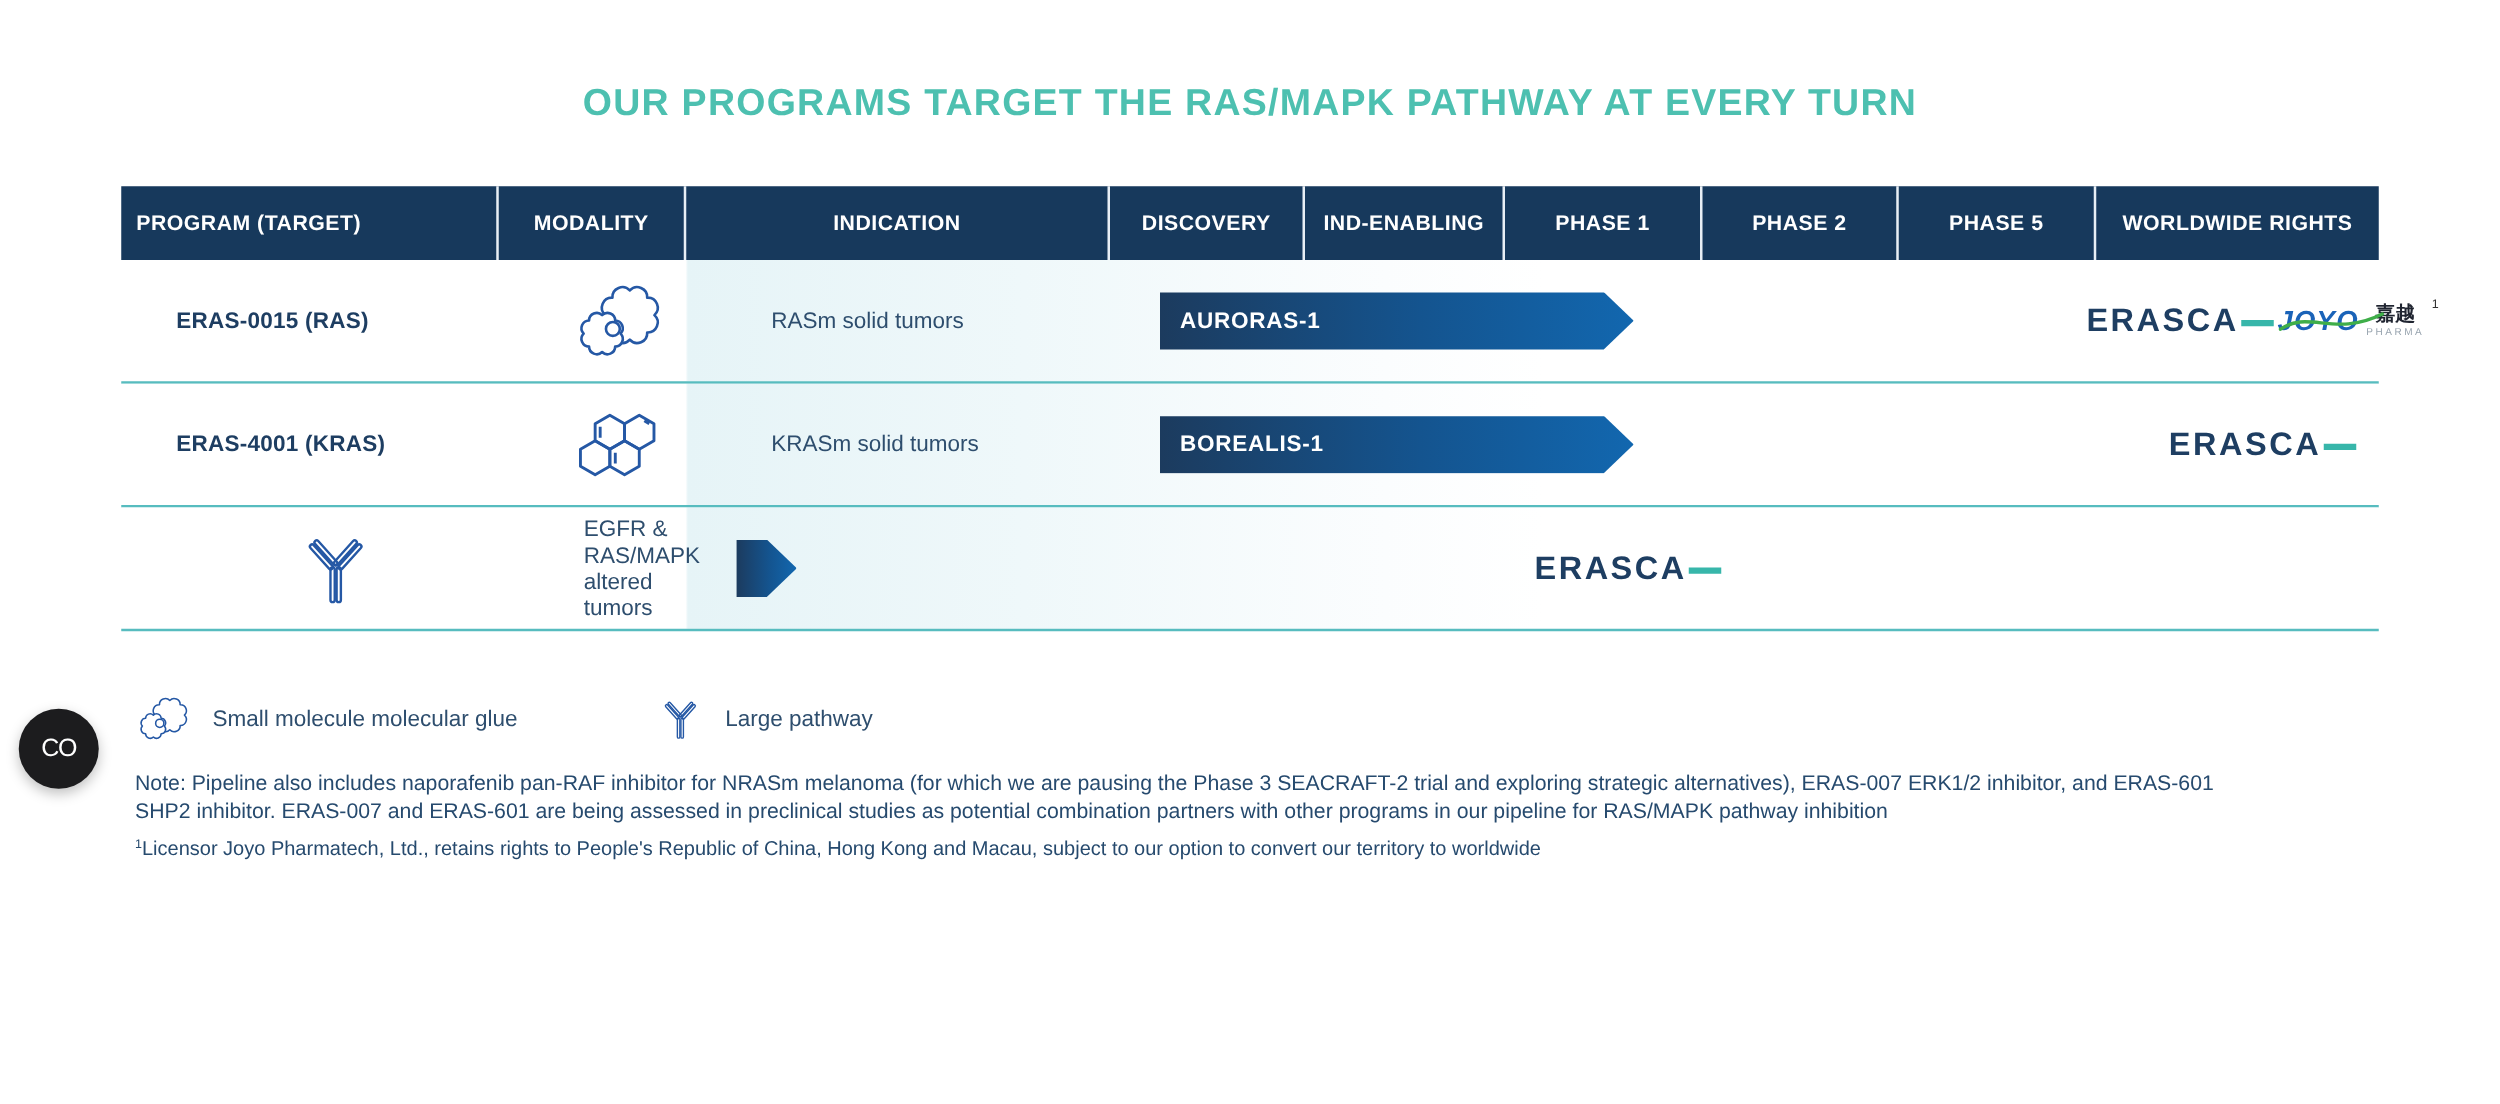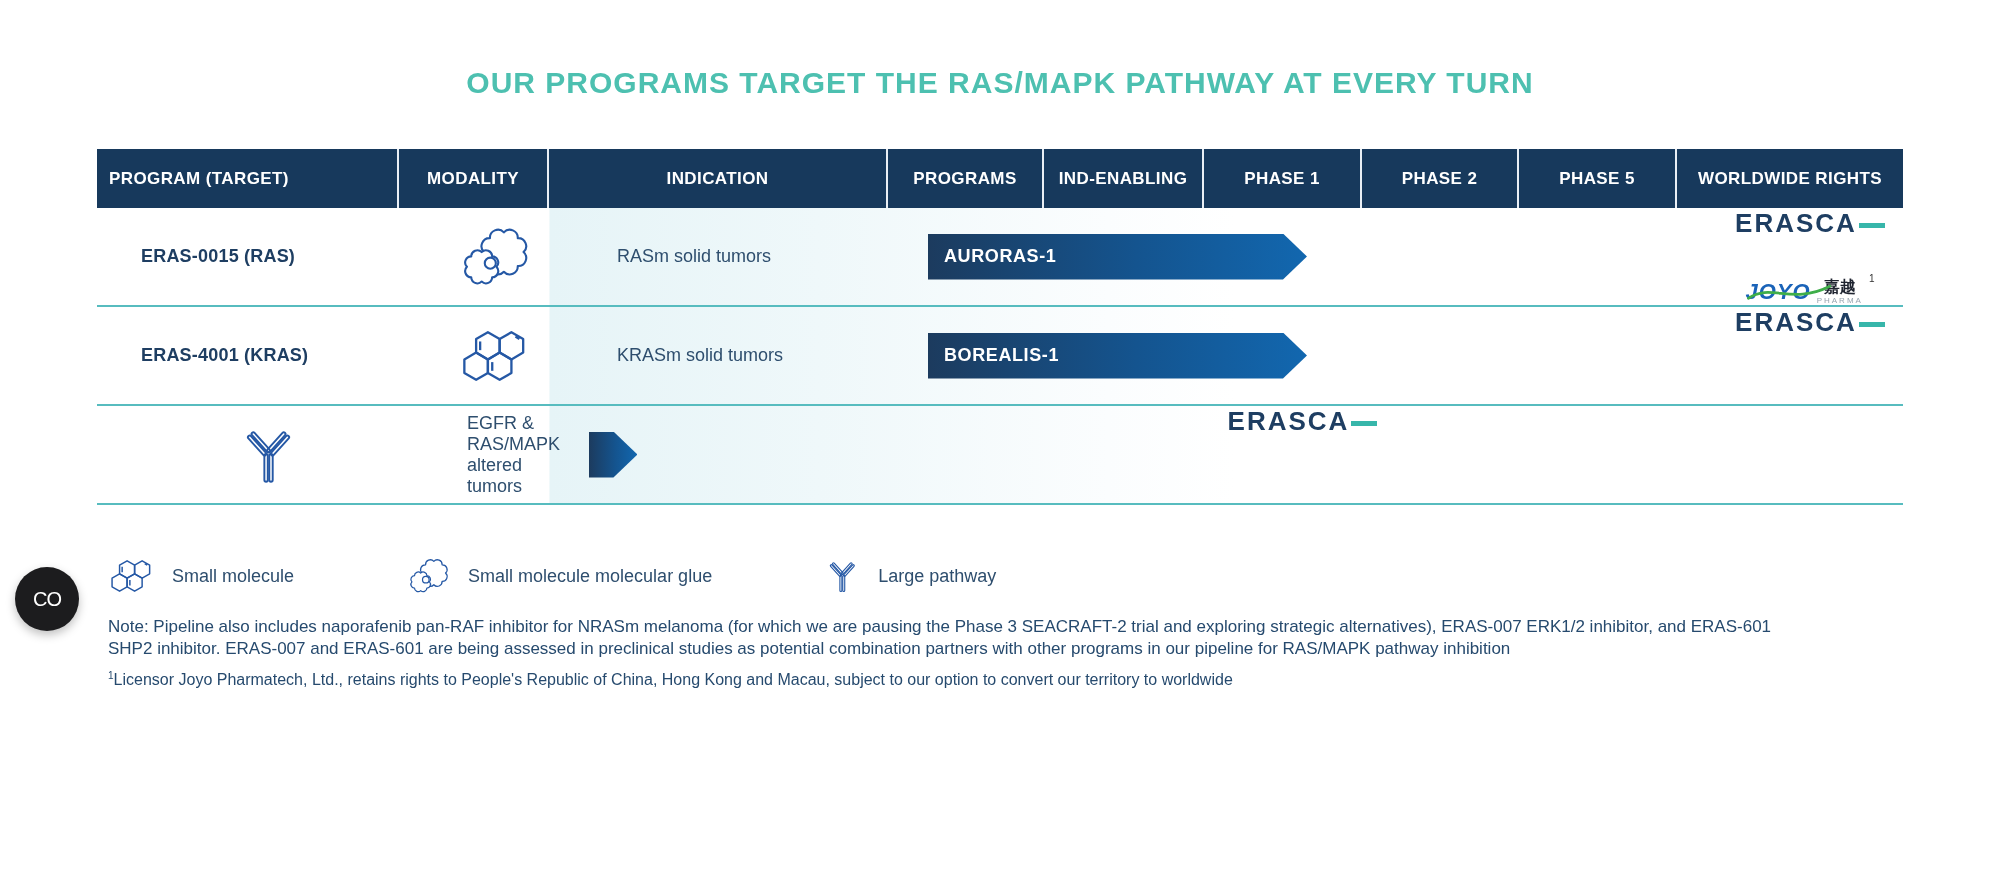--- a/index.html
+++ b/index.html
@@ -21,21 +21,21 @@
   .th:last-child { border-right:none; }
 
   .trow { position:relative; display:grid; grid-template-columns:302px 150px 339px 789px 226px;
     height:99px; border-bottom:2px solid #57BCBF;
     background:linear-gradient(90deg,#fff 0%,#fff 25%,#E6F4F7 25.1%,#EFF8FA 40%,#FBFDFE 56%,#fff 63%); }
   .cell { display:flex; align-items:center;margin-left:40px; }
   .cell.program { padding-left:4px; color:#1E3E62; font-size:18px; font-weight:600; letter-spacing:0.2px; }
   .cell.modality { justify-content:center; color:#2558A5; }
   .cell.indication { padding-left:28px; color:#2E4E6E; font-size:18px; }
   .cell.stages { position:relative;padding-left:24px; }
-  .cell.rights { flex-direction:column; justify-content:space-between; gap:3px; }
+  .cell.rights { flex-direction:row; justify-content:center; gap:3px; }
 
   .bar { position:absolute; left:0; top:50%; transform:translateY(-50%); height:46px;
     background:linear-gradient(90deg,#1C3B5E 0%,#14548F 55%,#1267AF 100%);
     clip-path:polygon(0 0, calc(100% - 24px) 0, 100% 50%, calc(100% - 24px) 100%, 0 100%);
     display:flex; align-items:center; padding-left:16px;
     color:#fff; font-size:18px; font-weight:700; letter-spacing:0.6px; }
 
   
   .erasca { display:flex; align-items:center; }
   .erasca-word { color:#1E3E62; font-size:26px; font-weight:800; letter-spacing:2px; }
@@ -113,21 +113,21 @@
 
 <div class="canvas">
 
   <div class="page-title">OUR PROGRAMS TARGET THE RAS/MAPK PATHWAY AT EVERY TURN</div>
 
   <div class="pipeline-table">
     <div class="thead">
       <div class="th">PROGRAM (TARGET)</div>
       <div class="th">MODALITY</div>
       <div class="th">INDICATION</div>
-      <div class="th">PROGRAMS</div>
+      <div class="th">DISCOVERY</div>
       <div class="th">IND-ENABLING</div>
       <div class="th">PHASE 1</div>
       <div class="th">PHASE 2</div>
       <div class="th">PHASE 5</div>
       <div class="th">WORLDWIDE RIGHTS</div>
     </div>
 
     <div class="trow">
       <div class="cell program">ERAS-0015 (RAS)</div>
       <div class="cell modality">
@@ -197,28 +197,20 @@
         <div class="erasca">
           <span class="erasca-word">ERASCA</span>
           <span class="erasca-dash"></span>
         </div>
       </div>
     </div>
   </div>
 
   <div class="legend">
     <div class="legend-item">
-      <span class="licon">
-        <svg>
-            <use href="#sym-small-molecule"></use>
-          </svg>
-      </span>
-      <span>Small molecule</span>
-    </div>
-    <div class="legend-item">
       <span class="licon glue">
         <svg>
             <use href="#sym-molecular-glue"></use>
           </svg>
       </span>
       <span>Small molecule molecular glue</span>
     </div>
     <div class="legend-item">
       <span class="licon ab">
         <svg>

